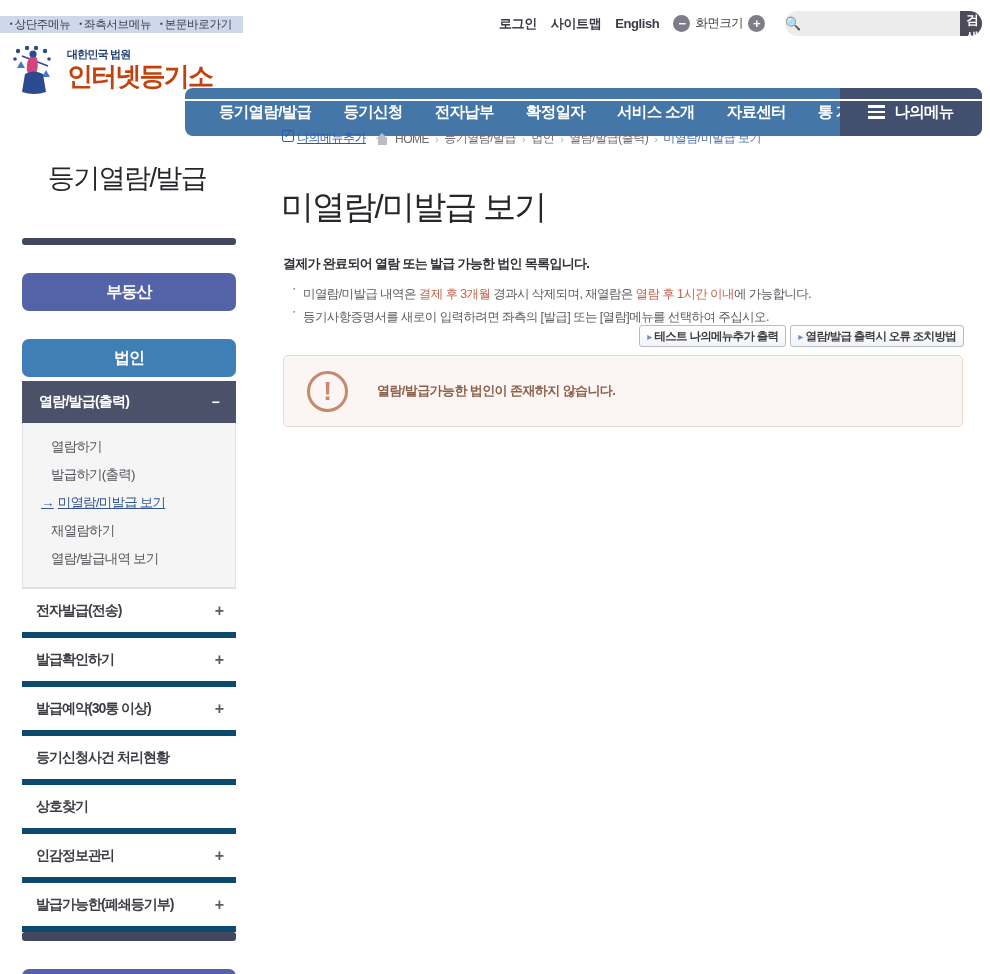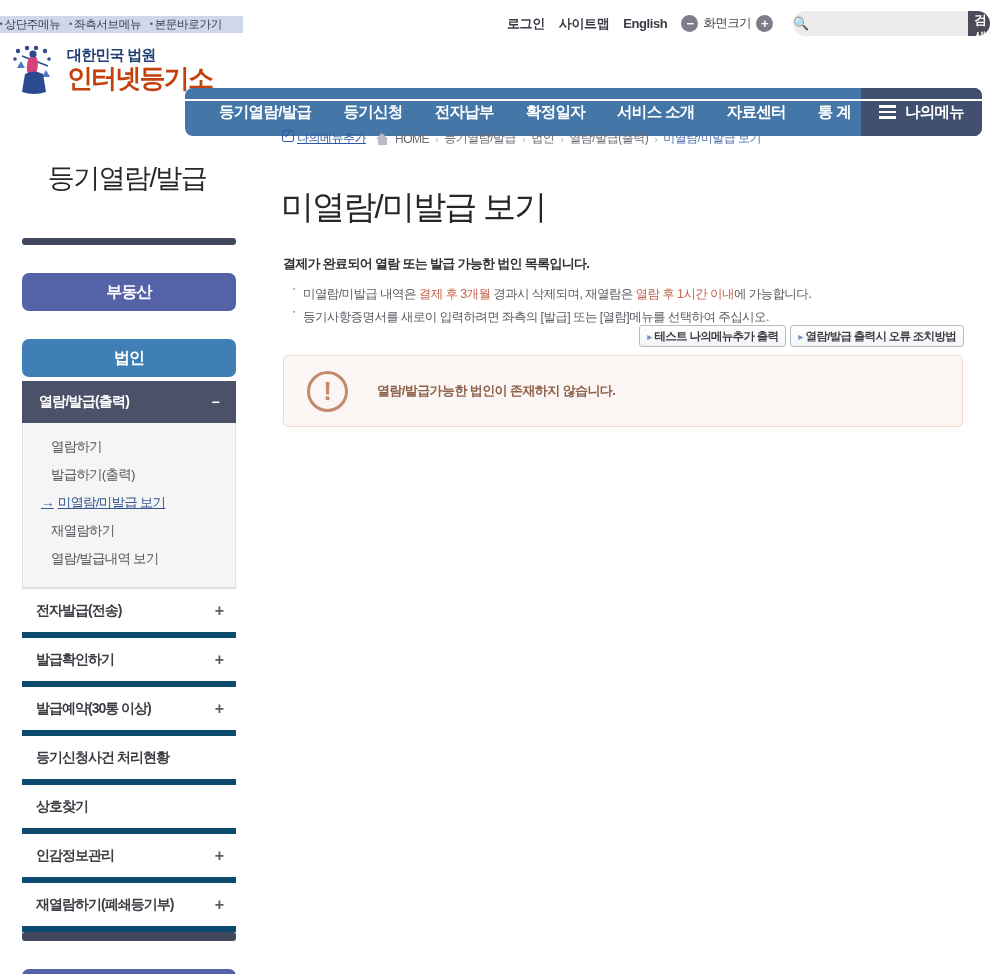--- a/index.html
+++ b/index.html
@@ -12,27 +12,27 @@
     overflow: hidden;
   }
 
   
   .skiplinks {
     position: absolute; left: 0; top: 16px;
     width: 243px; height: 17px;
     background: #cfd8ea;
     font-size: 11.5px; color: #3a3a4a;
     display: flex; align-items: center; gap: 9px;
-    letter-spacing: -0.3px;
+    padding-left: 10px; letter-spacing: -0.3px;
   }
   .skiplinks span::before { content: "▪ "; font-size: 8px; vertical-align: 2px; }
 
   
   .utilbar {
-    position: absolute; right: 0; top: 11px;
+    position: absolute; right: 8px; top: 11px;
     display: flex; align-items: center; gap: 14px;
     font-size: 13px;
   }
   .utilbar a { color: #3b3b47; text-decoration: none; font-weight: bold; letter-spacing: -0.4px; }
   .zoomctl { display: flex; align-items: center; gap: 5px; font-size: 12.5px; color: #444; letter-spacing:-0.6px;}
   .zbtn {
     width: 17px; height: 17px; border-radius: 50%;
     background: #7e7e8a; color: #fff;
     display: inline-flex; align-items: center; justify-content: center;
     font-size: 13px; font-weight: bold; line-height: 1; cursor: pointer;
@@ -55,38 +55,38 @@
     width: 53px; height: 25px; background: #4b4b5a; color: #fff;
     border: 0; font-size: 12.5px; font-weight: bold; cursor: pointer;
     font-family: inherit; border-radius: 0 13px 13px 0; letter-spacing:-0.5px;
   }
 
   
   .header { position: absolute; left: 0; top: 42px; width: 990px; height: 56px; }
   .logo { position: absolute; left: 8px; top: 2px; display: flex; align-items: center; gap: 7px; }
   .logo .emblem { width: 52px; height: 50px; }
   .logo .txt { line-height: 1; }
-  .logo .txt .small { font-size: 15px; font-weight: bold; color: #1f3f73; letter-spacing: -0.8px; display:block; margin-bottom:3px;}
+  .logo .txt .small { font-size: 11px; font-weight: bold; color: #1f3f73; letter-spacing: -0.8px; display:block; margin-bottom:3px;}
   .logo .txt .big { font-size: 26px; font-weight: bold; color: #c2410c; letter-spacing: -1.8px; display:block;}
 
   
   .gnb {
     position: absolute; left: 185px; top: 46px;
     width: 797px; height: 48px;
     background: #4476a8; border-radius: 8px;
     display: flex; align-items: center;
   }
   .gnb .items { display: flex; align-items: center; gap: 0; padding-left: 18px; }
   .gnb .items a {
     color: #fff; font-size: 15.5px; font-weight: bold;
     text-decoration: none; padding: 0 16px; letter-spacing: -0.7px; white-space: nowrap;
   }
   .mymenu {
     position: absolute; right: 0; top: 0;
-    width: 121px; height: 48px;
+    width: 142px; height: 48px;
     background: #41506e; border-radius: 0 8px 8px 0;
     display: flex; align-items: center; justify-content: center; gap: 9px;
     color: #fff; font-size: 15.5px; font-weight: bold; letter-spacing: -0.7px;
     cursor: pointer;
   }
   .burger { display: inline-flex; flex-direction: column; gap: 3px; }
   .burger i { display: block; width: 17px; height: 2.6px; background: #fff; }
 
   
   .headrule { position: absolute; left: 0; top: 99px; width: 990px; height: 2px; background: #ffffff; }
@@ -374,21 +374,21 @@
       </div>
       <div class="acc">
         <span>상호찾기</span>
         <span class="pm"></span>
       </div>
       <div class="acc">
         <span>인감정보관리</span>
         <span class="pm">+</span>
       </div>
       <div class="acc">
-        <span>재열람하기(폐쇄등기부)</span>
+        <span>발급가능한(폐쇄등기부)</span>
         <span class="pm">+</span>
       </div>
     </div>
 
     <div class="bottombar"></div>
 
     <div class="catbtn other">
       <span>동산·채권담보</span>
     </div>
     <div class="catbtn other">

